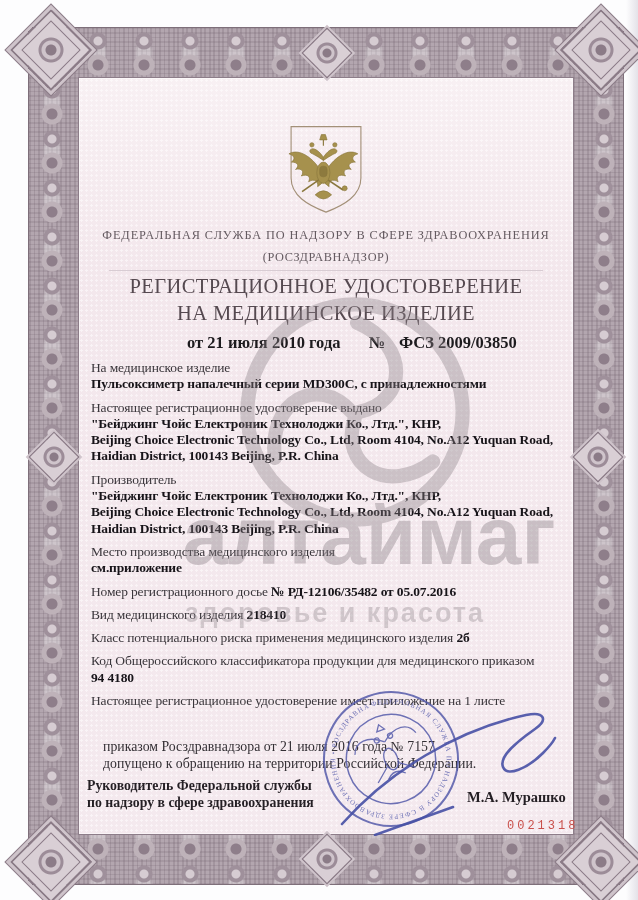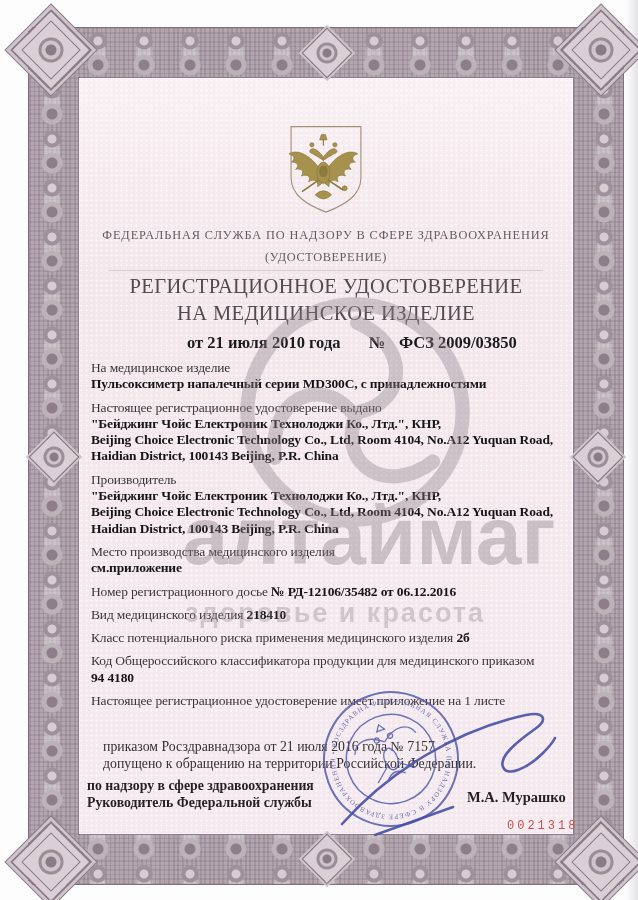--- a/index.html
+++ b/index.html
@@ -107,21 +107,21 @@
             <ellipse cx="50" cy="53" rx="8" ry="13"></ellipse>
             <path d="M40 80 Q50 70 60 80 Q50 90 40 80 Z"></path>
             <line x1="44" y1="62" x2="24" y2="76" stroke-width="2"></line>
             <line x1="56" y1="62" x2="74" y2="74" stroke-width="2"></line>
             <circle cx="76" cy="72" r="3"></circle>
             <rect x="45.5" y="45" width="9" height="13" rx="4" fill="#8d7a3e"></rect>
           </g>
         </svg>
 
         <div class="agency">ФЕДЕРАЛЬНАЯ СЛУЖБА ПО НАДЗОРУ В СФЕРЕ ЗДРАВООХРАНЕНИЯ</div>
-        <div class="agency agency2">(УДОСТОВЕРЕНИЕ)</div>
+        <div class="agency agency2">(РОСЗДРАВНАДЗОР)</div>
         <div class="rule"></div>
         <div class="title">РЕГИСТРАЦИОННОЕ УДОСТОВЕРЕНИЕ</div>
         <div class="title">НА МЕДИЦИНСКОЕ ИЗДЕЛИЕ</div>
 
         <div class="date-row">
           <span>от 21 июля 2010 года</span>
           <span class="num-sign">№</span>
           <span class="num-val">ФСЗ 2009/03850</span>
         </div>
 
@@ -141,21 +141,21 @@
             <div class="val">"Бейджинг Чойс Електроник Технолоджи Ко., Лтд.", КНР,</div>
             <div class="val">Beijing Choice Electronic Technology Co., Ltd, Room 4104, No.A12 Yuquan Road,</div>
             <div class="val">Haidian District, 100143 Beijing, P.R. China</div>
           </div>
           <div class="para">
             <div class="lab">Место производства медицинского изделия</div>
             <div class="val">см.приложение</div>
           </div>
           <div class="para">
             <span class="lab">Номер регистрационного досье</span>
-            <span class="val">№ РД-12106/35482 от 06.12.2016</span>
+            <span class="val">№ РД-12106/35482 от 05.07.2016</span>
           </div>
           <div class="para">
             <span class="lab">Вид медицинского изделия</span>
             <span class="val">218410</span>
           </div>
           <div class="para">
             <span class="lab">Класс потенциального риска применения медицинского изделия</span>
             <span class="val">2б</span>
           </div>
           <div class="para">
@@ -166,22 +166,22 @@
             <span class="lab">Настоящее регистрационное удостоверение имеет приложение на 1 листе</span>
           </div>
         </div>
       </div>
 
       <div class="order">
         <div>приказом Росздравнадзора от 21 июля 2016 года № 7157</div>
         <div>допущено к обращению на территории Российской Федерации.</div>
       </div>
       <div class="signer">
+        <div>Руководитель Федеральной службы</div>
         <div>по надзору в сфере здравоохранения</div>
-        <div>Руководитель Федеральной службы</div>
       </div>
       <div class="signer-name">М.А. Мурашко</div>
       <div class="serial">0021318</div>
 
       <svg class="stamp" viewBox="0 0 160 160">
         <g transform="rotate(-20 80 80)" stroke="#565cab" fill="none">
           <circle cx="80" cy="80" r="66" stroke-width="2"></circle>
           <circle cx="80" cy="80" r="44" stroke-width="1.5"></circle>
           <defs>
               <path id="stc" d="M 80 25 a 55 55 0 1 1 -0.01 0"></path>

